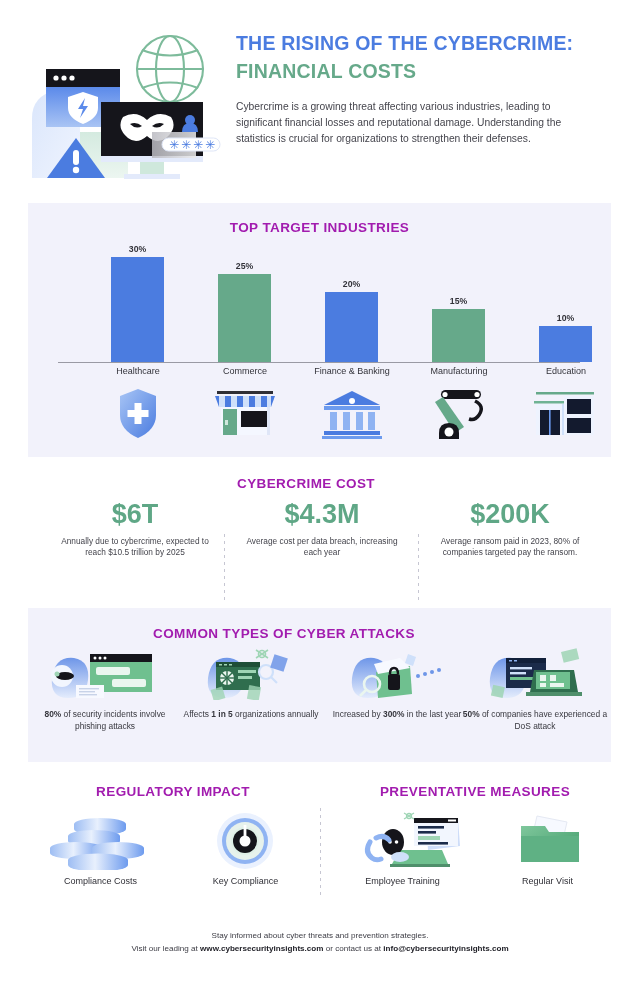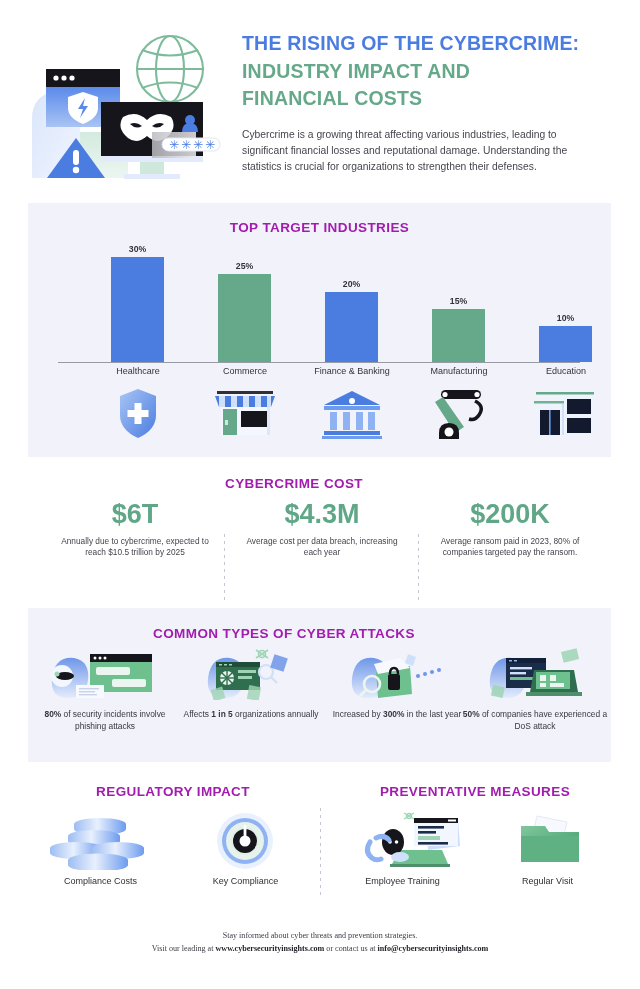--- a/index.html
+++ b/index.html
@@ -9,21 +9,21 @@
     background:#ffffff;
     color:#3b3b42;
     position:relative;
     overflow:hidden;
   }
   .page { width:640px; height:989px; position:relative; }
 
   
   .header { position:absolute; left:0; top:0; width:640px; height:195px; }
   .hero-art { position:absolute; left:18px; top:28px; width:210px; height:155px; }
-  .header-text { position:absolute; left:242px; top:30px; width:370px; }
+  .header-text { position:absolute; left:236px; top:30px; width:370px; }
   .title-line { font-size:19.5px; font-weight:bold; letter-spacing:.2px; line-height:1.42; }
   .t-blue { color:#4b7ce0; }
   .t-green { color:#66a98a; }
   .header-desc {
     margin-top:14px; font-size:10.3px; line-height:1.55; color:#45454d; width:356px;
   }
 
   
   .panel { position:absolute; background:#f2f2fb; }
   #panel-industries { left:28px; top:203px; width:583px; height:254px; }
@@ -46,21 +46,21 @@
 
   .cat-labels { position:absolute; left:28px; top:366px; width:583px; height:16px; }
   .cat-label {
     position:absolute; width:120px; text-align:center; font-size:9px; color:#33333a;
   }
   .ind-icons { position:absolute; left:28px; top:385px; width:583px; height:60px; }
   .ind-icon { position:absolute; width:80px; height:56px; }
 
   
   .cost-sec { position:absolute; left:0; top:476px; width:640px; height:125px; }
-  .cost-title { position:absolute; top:0; left:0; width:588px; }
+  .cost-title { position:absolute; top:0; left:12px; width:588px; }
   .cost-cols { position:absolute; top:24px; left:40px; width:560px; height:96px; }
   .cost-col { position:absolute; width:170px; text-align:center; }
   .cost-value { font-size:27px; font-weight:bold; color:#5fa786; line-height:1.1; }
   .cost-desc { margin-top:6px; font-size:8.3px; line-height:1.42; color:#44444c; }
   .vdash {
     position:absolute; top:34px; width:1px; height:66px;
     background-image:linear-gradient(to bottom,#c6c6d2 0 3px,transparent 3px 7px);
     background-size:1px 7px;
   }
 
@@ -80,21 +80,21 @@
   .bt-art { height:58px; width:145px; position:relative; }
   .bt-label { margin-top:6px; font-size:9px; font-weight:normal; color:#2f2f36; }
   #bottom-divider {
     position:absolute; left:320px; top:808px; width:1px; height:88px;
     background-image:linear-gradient(to bottom,#c6c6d2 0 3px,transparent 3px 7px);
     background-size:1px 7px;
   }
 
   
   .footer { position:absolute; left:0; top:930px; width:640px; text-align:center; }
-  .footer-line { font-size:8.1px; line-height:1.6; color:#3c3c44;font-family:Liberation Serif, serif; }
+  .footer-line { font-size:8.1px; line-height:1.6; color:#3c3c44; }
   .footer-line b { font-weight:bold; color:#23232a; }
 
   svg { display:block; }
 </style>
 </head>
 <body>
 
 <div class="page">
 
   <div class="header">
@@ -162,21 +162,20 @@
         </g>
 
         <path d="M58 110 L87 150 L29 150 Z" fill="#4b7ce0" rx="5"></path>
         <rect x="55" y="122" width="6" height="15" rx="3" fill="#ffffff"></rect>
         <circle cx="58" cy="142" r="3.2" fill="#ffffff"></circle>
       </svg>
     </div>
 
     <div class="header-text">
       <div class="title-line t-blue">THE RISING OF THE CYBERCRIME:</div>
-      <div class="title-line t-green">INDUSTRY IMPACT AND</div>
       <div class="title-line t-green">FINANCIAL COSTS</div>
       <div class="header-desc">Cybercrime is a growing threat affecting various industries, leading to significant financial losses and reputational damage. Understanding the statistics is crucial for organizations to strengthen their defenses.</div>
     </div>
   </div>
 
   <div class="panel" id="panel-industries"></div>
 
   <div class="section-title" style="position:absolute;top:220px;left:28px;width:583px;">TOP TARGET INDUSTRIES</div>
 
   <div class="chart-area">

